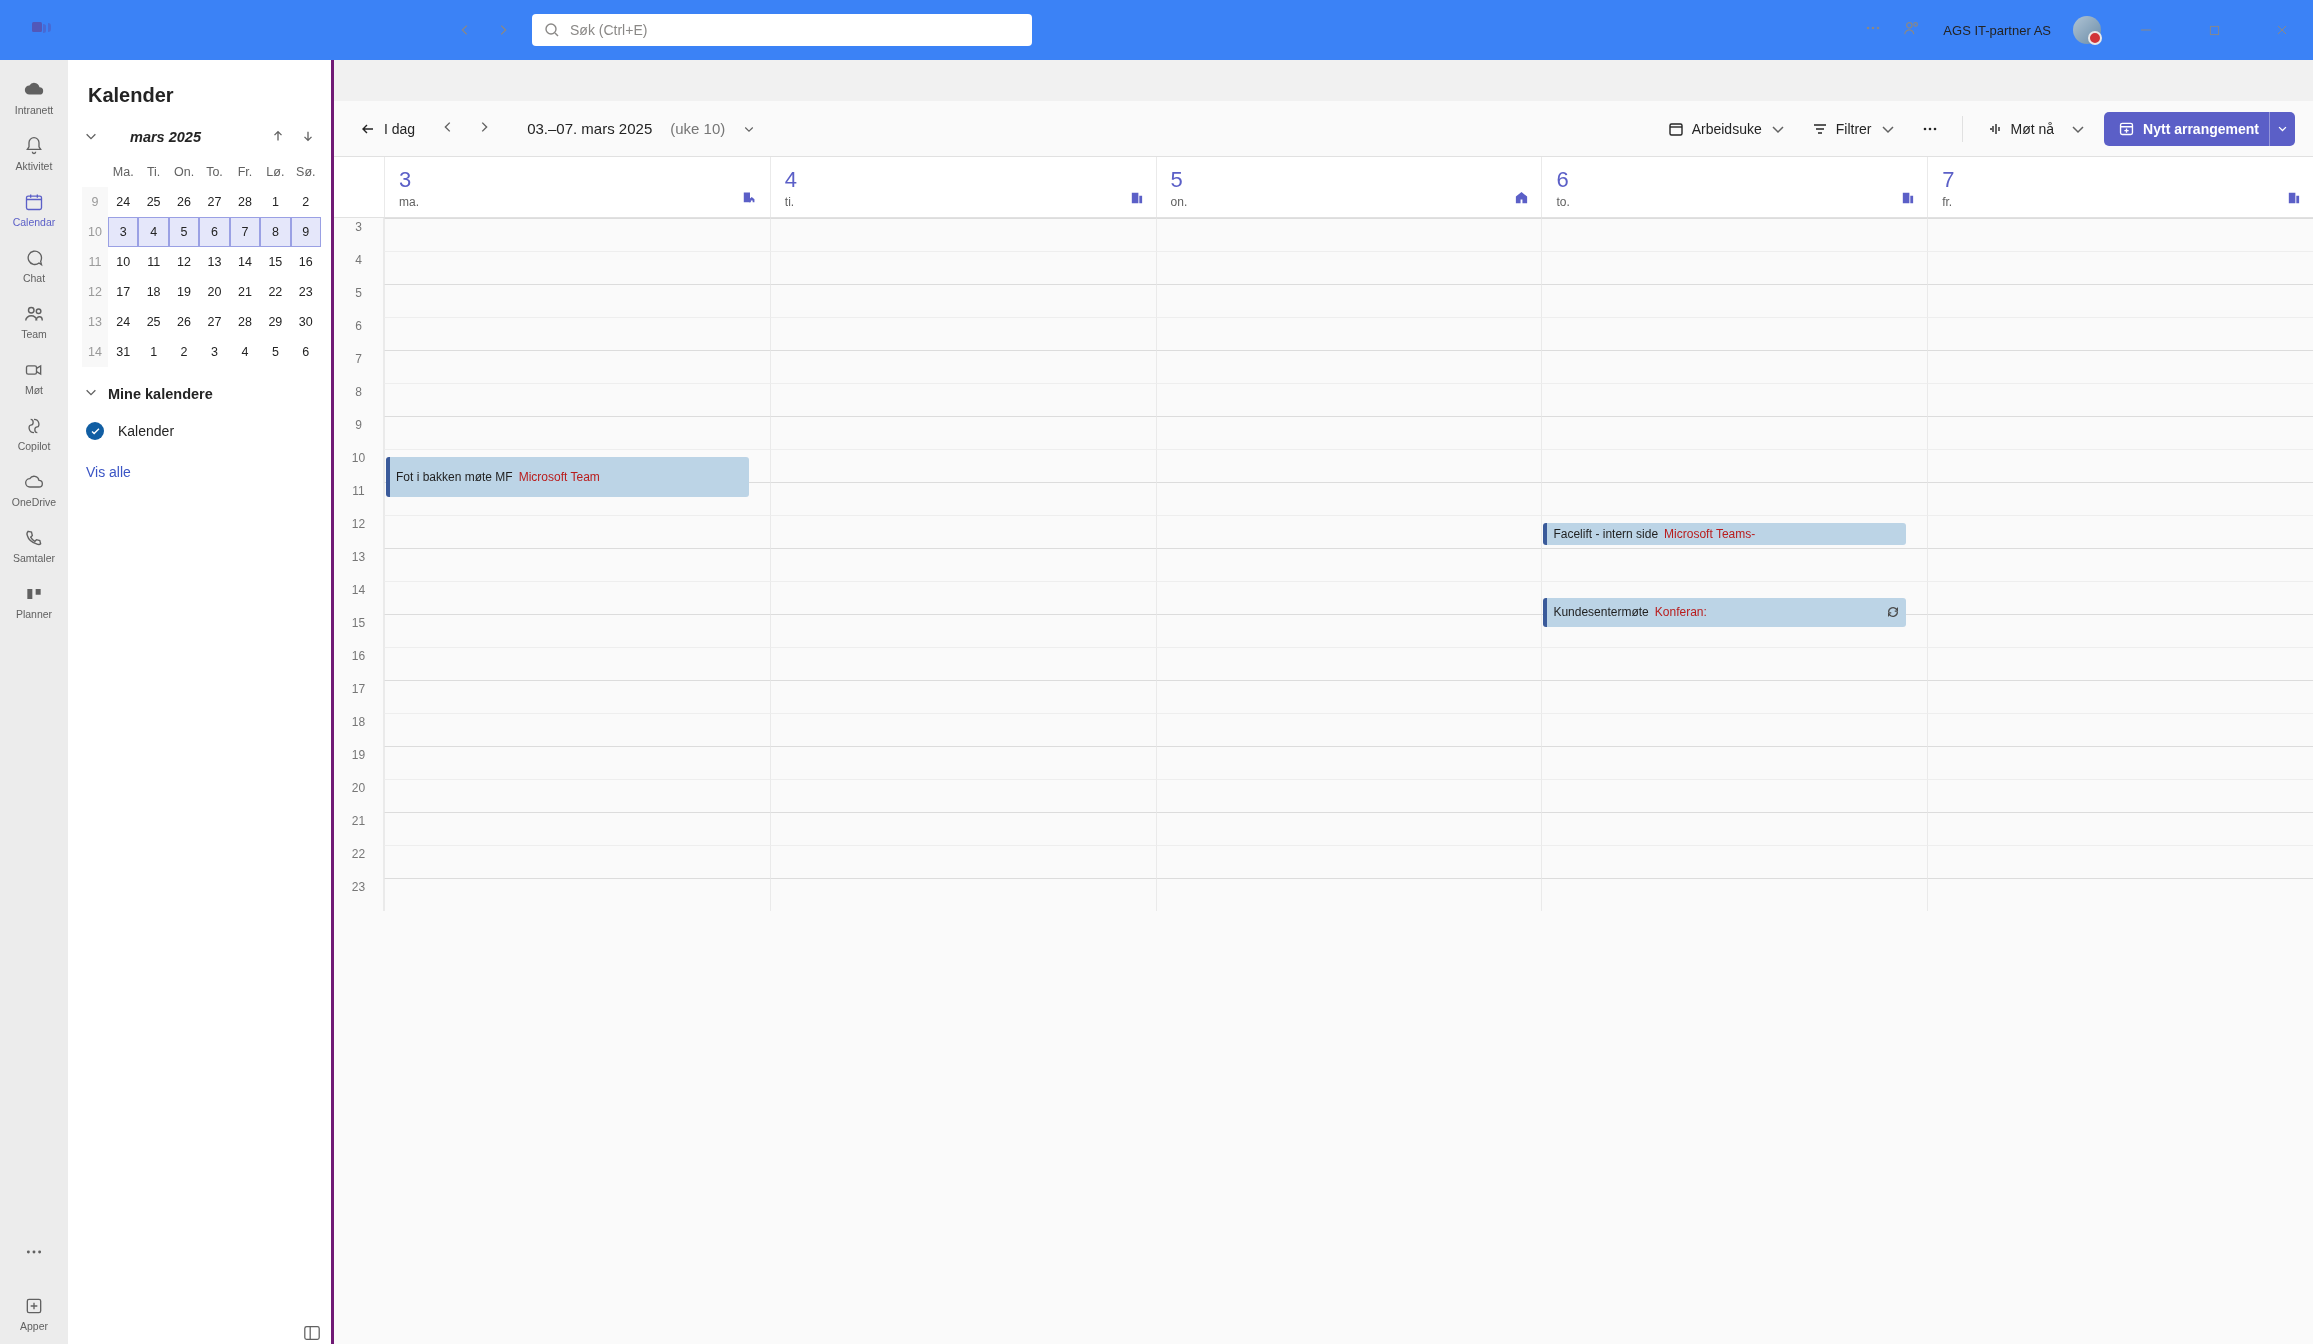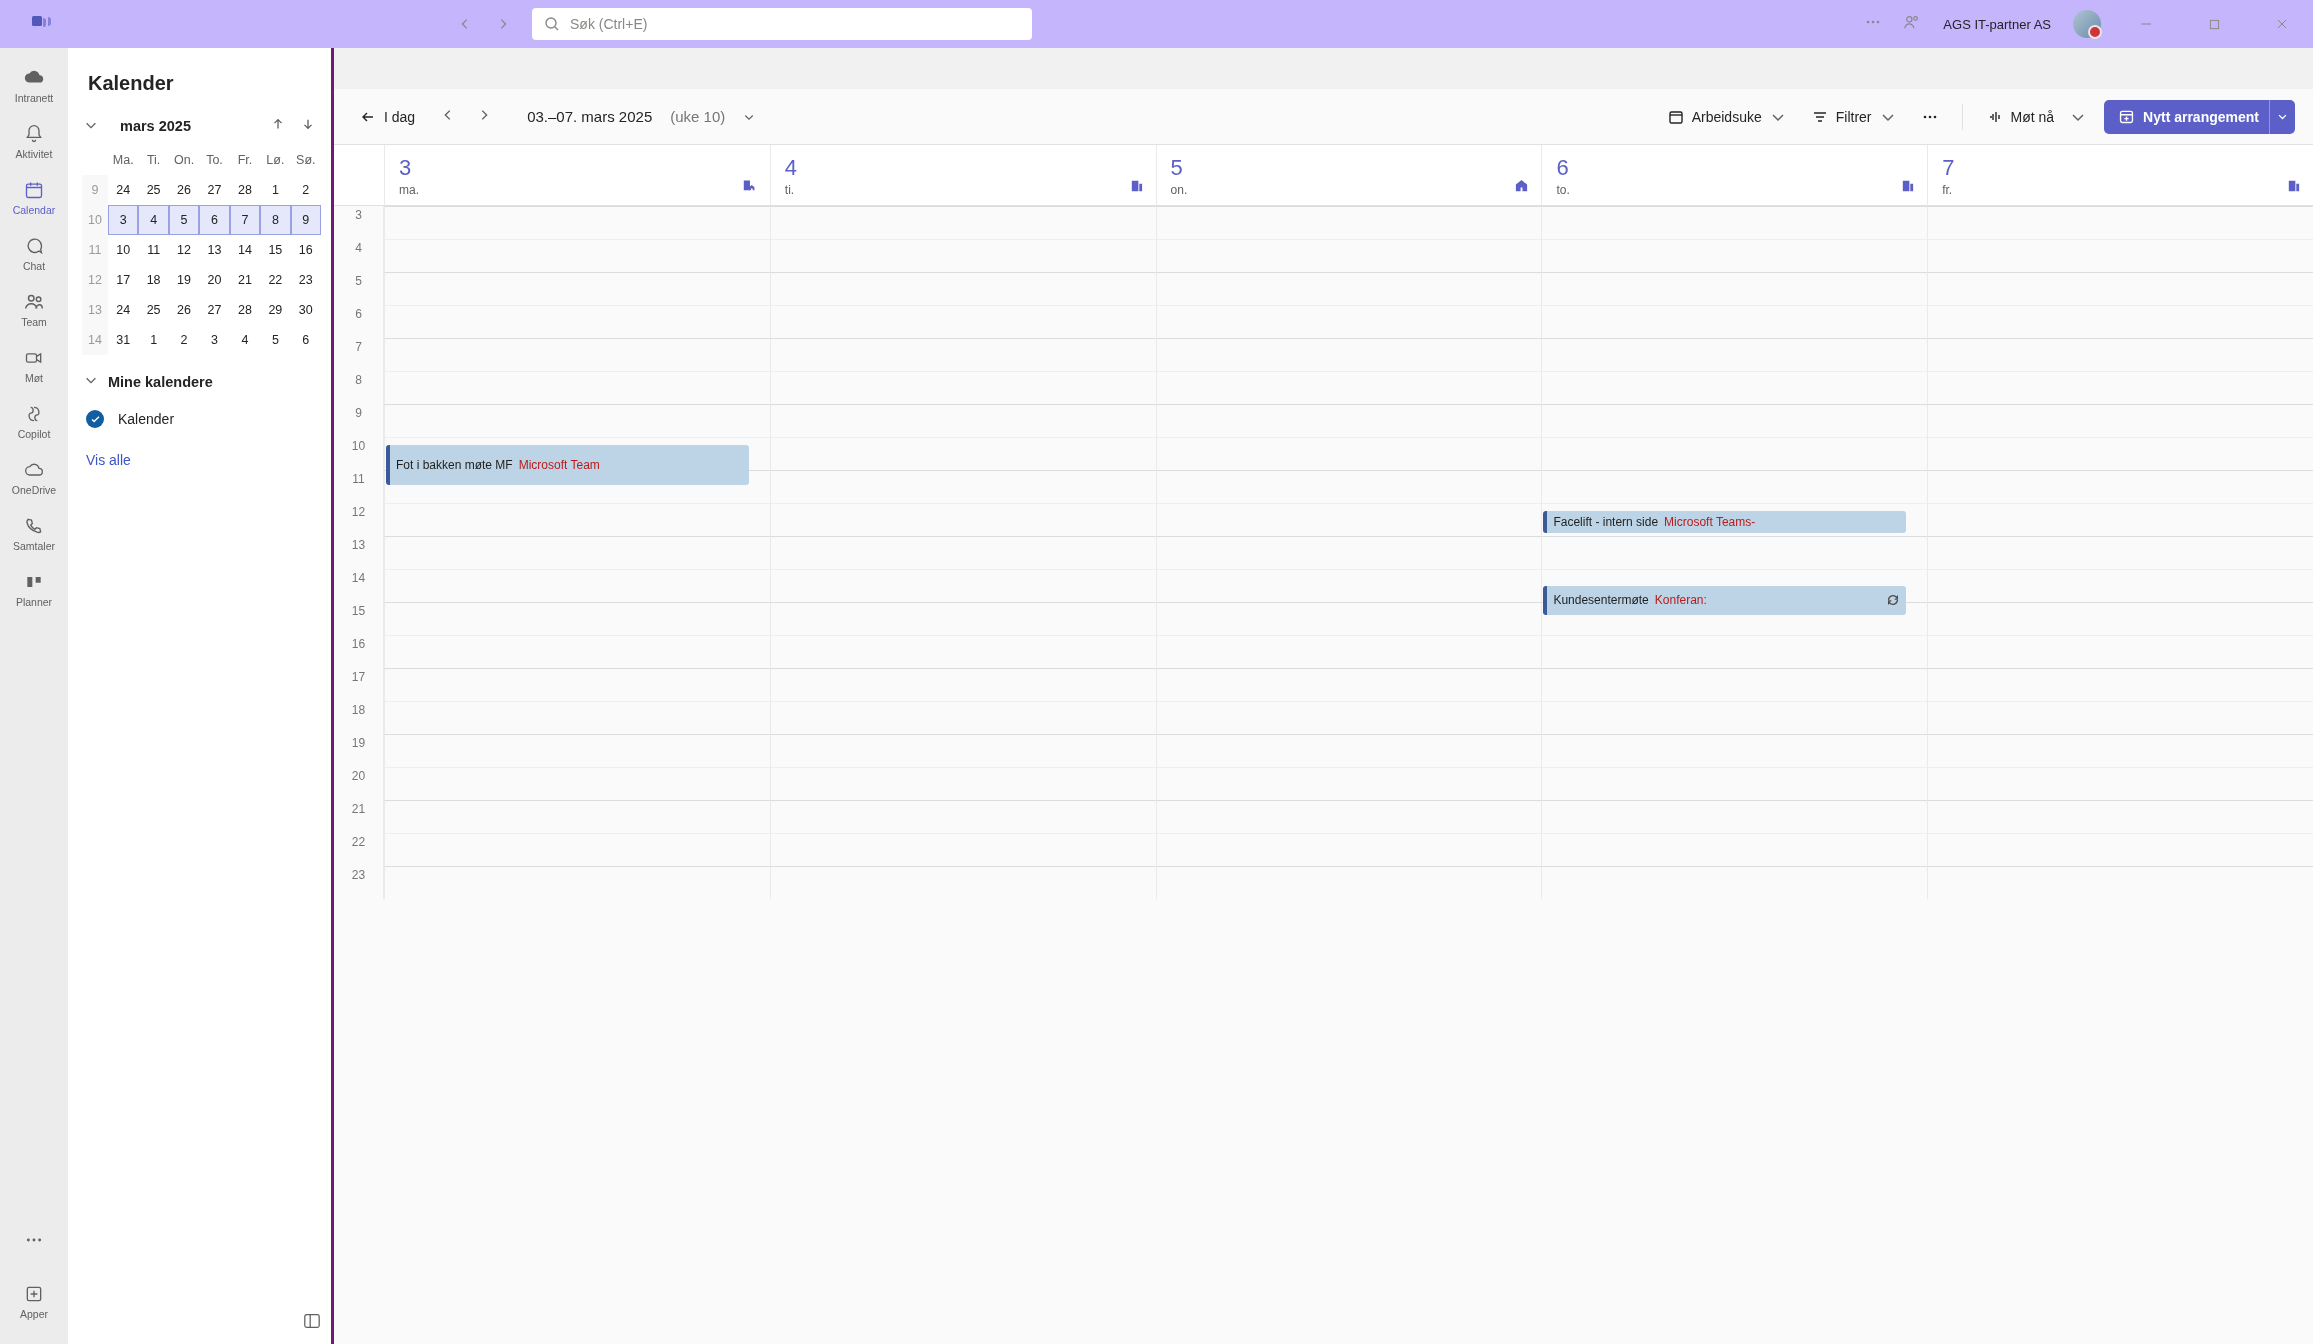--- a/index.html
+++ b/index.html
@@ -1,20 +1,20 @@
 <!DOCTYPE html>
 <html><head>
 <meta charset="utf-8">
 <style>
   * { box-sizing: border-box; margin: 0; padding: 0; }
   html, body { width: 100%; height: 100%; }
   body { font-family: "Segoe UI", Tahoma, sans-serif; background: #f1f1f1; color: #242424; overflow: hidden; }
 
   
-  .titlebar { height: 48px; background: #c4b5fd; display: flex; align-items: center; padding: 0 8px; }
+  .titlebar { height: 60px; background: #3b82f6; display: flex; align-items: center; padding: 0 8px; }
   .titlebar-left { width: 68px; display: flex; align-items: center; justify-content: center; }
   .teams-logo { width: 24px; height: 24px; color: #5258b9; }
   .titlebar-nav { display: flex; gap: 20px; padding: 0 20px 0 380px; }
   .titlebar-nav .nav-btn { width: 18px; height: 18px; display: flex; align-items: center; justify-content: center; color: #8a8886; cursor: pointer; }
   .searchbox { flex: 0 0 500px; height: 32px; background: #fff; border-radius: 4px; display: flex; align-items: center; padding: 0 12px; color: #8a8886; }
   .searchbox svg { width: 16px; height: 16px; margin-right: 10px; }
   .searchbox span { font-size: 14px; }
   .titlebar-right { margin-left: auto; display: flex; align-items: center; gap: 22px; color: #8a8886; }
   .win-btn { width: 46px; height: 32px; display: flex; align-items: center; justify-content: center; cursor: pointer; }
   .org-name { font-size: 13px; color: #242424; }
@@ -29,21 +29,21 @@
   .rail-item { width: 68px; display: flex; flex-direction: column; align-items: center; padding: 8px 0 10px; cursor: pointer; color: #616161; font-size: 10.5px; gap: 2px; }
   .rail-item.active { color: #5b5fc7; }
   .rail-item .ricon { width: 24px; height: 24px; display: flex; align-items: center; justify-content: center; }
   .rail-bottom { margin-top: auto; display: flex; flex-direction: column; align-items: center; gap: 22px; padding-bottom: 14px; }
   .rail-ellipsis { width: 24px; height: 24px; display: flex; align-items: center; justify-content: center; color: #616161; }
 
   
   .sidebar { width: 266px; background: #fff; border-right: 3px solid #701a75; display: flex; flex-direction: column; }
   .sidebar-header { padding: 24px 20px 10px; font-size: 20px; font-weight: 700; }
   .minical { padding: 6px 10px 0 14px; }
-  .minical-head { display: flex; align-items: center; gap: 14px; padding: 6px 6px 10px 2px; }
+  .minical-head { display: flex; align-items: flex-start; gap: 24px; padding: 6px 6px 10px 2px; font-style: italic; }
   .minical-head .chev { width: 16px; height: 16px; color: #616161; cursor: pointer; }
   .minical-title { font-size: 14.5px; font-weight: 600; flex: 1; padding-left: 6px; }
   .minical-nav { display: flex; gap: 16px; color: #616161; }
   .minical-grid { display: grid; grid-template-columns: 26px repeat(7, 1fr); }
   .minical-grid .dow, .minical-grid .wn, .minical-grid .d { height: 30px; display: flex; align-items: center; justify-content: center; font-size: 12.5px; }
   .minical-grid .dow { color: #616161; font-weight: 400; }
   .minical-grid .wn { color: #9a9a9a; background: #f8f8f8; }
   .minical-grid .d { cursor: pointer; }
   .my-cal { padding: 18px 16px 0 16px; }
   .my-cal-head { display: flex; align-items: center; gap: 10px; font-size: 14.5px; font-weight: 600; padding-bottom: 14px; }

